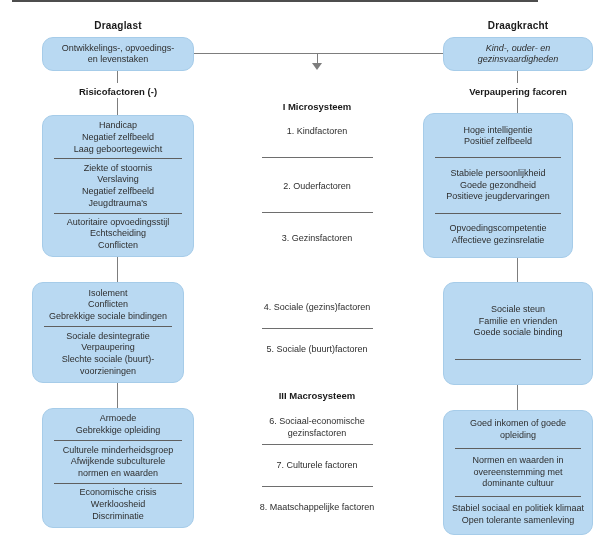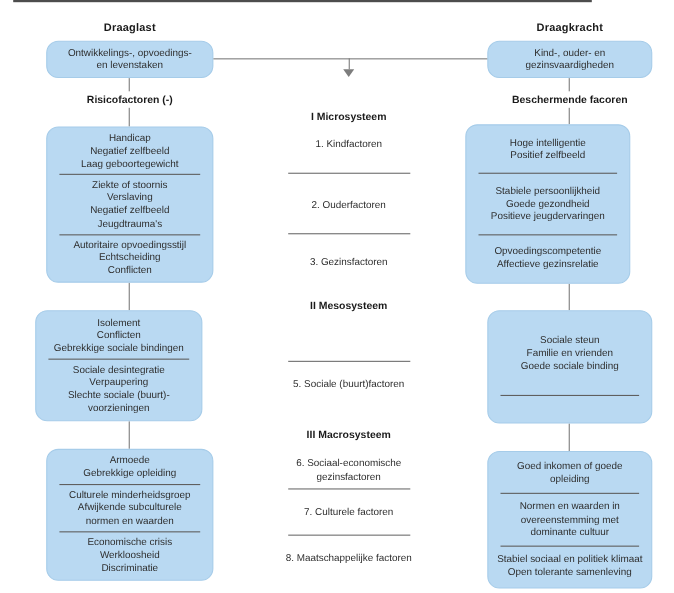--- a/index.html
+++ b/index.html
@@ -38,41 +38,41 @@
 
   <div class="top-rule"></div>
 
   <div class="col-header" style="left:42px;top:20px;width:152px;">Draaglast</div>
   <div class="col-header" style="left:443px;top:20px;width:150px;">Draagkracht</div>
 
   <div class="bluebox topbox" style="left:42px;top:37px;width:152px;height:34px;">
     <div class="sec">Ontwikkelings-, opvoedings-
 en levenstaken</div>
   </div>
-  <div class="bluebox topbox" style="left:443px;top:37px;width:150px;height:34px;">
+  <div class="bluebox topbox" style="left:443px;top:37px;width:150px;height:34px;font-style:italic;">
     <div class="sec">Kind-, ouder- en
 gezinsvaardigheden</div>
   </div>
 
   <div class="hline connector"></div>
   <div class="arrow-stem"></div>
   <div class="arrow-head"></div>
 
   <div class="vline" style="left:117px;top:71px;height:12px;"></div>
   <div class="vline" style="left:117px;top:98px;height:17px;"></div>
   <div class="vline" style="left:117px;top:257px;height:25px;"></div>
   <div class="vline" style="left:117px;top:383px;height:25px;"></div>
 
   <div class="vline" style="left:517px;top:71px;height:12px;"></div>
   <div class="vline" style="left:517px;top:98px;height:15px;"></div>
   <div class="vline" style="left:517px;top:258px;height:24px;"></div>
   <div class="vline" style="left:517px;top:385px;height:25px;"></div>
 
   <div class="sub-label" style="left:42px;top:86px;width:152px;">Risicofactoren (-)</div>
-  <div class="sub-label" style="left:443px;top:86px;width:150px;">Beschermende facoren</div>
+  <div class="sub-label" style="left:443px;top:86px;width:150px;">Verpaupering facoren</div>
 
   <div class="bluebox" style="left:42px;top:115px;width:152px;height:142px;">
     <div class="sec">Handicap
 Negatief zelfbeeld
 Laag geboortegewicht</div>
     <div class="sep"></div>
     <div class="sec">Ziekte of stoornis
 Verslaving
 Negatief zelfbeeld
 Jeugdtrauma's</div>
@@ -133,21 +133,21 @@
 Open tolerante samenleving</div>
   </div>
 
   <div class="mid-header" style="top:101px;">I Microsysteem</div>
   <div class="mid-item" style="top:126px;">1. Kindfactoren</div>
   <div class="mid-sep" style="top:157px;"></div>
   <div class="mid-item" style="top:181px;">2. Ouderfactoren</div>
   <div class="mid-sep" style="top:212px;"></div>
   <div class="mid-item" style="top:233px;">3. Gezinsfactoren</div>
 
-  <div class="mid-header" style="top:273px;">II Mesosysteem</div>
+  <div class="mid-item" style="top:302px;">4. Sociale (gezins)factoren</div>
   <div class="mid-sep" style="top:328px;"></div>
   <div class="mid-item" style="top:344px;">5. Sociale (buurt)factoren</div>
 
   <div class="mid-header" style="top:390px;">III Macrosysteem</div>
   <div class="mid-item" style="top:416px;">6. Sociaal-economische
 gezinsfactoren</div>
   <div class="mid-sep" style="top:444px;"></div>
   <div class="mid-item" style="top:460px;">7. Culturele factoren</div>
   <div class="mid-sep" style="top:486px;"></div>
   <div class="mid-item" style="top:502px;">8. Maatschappelijke factoren</div>

